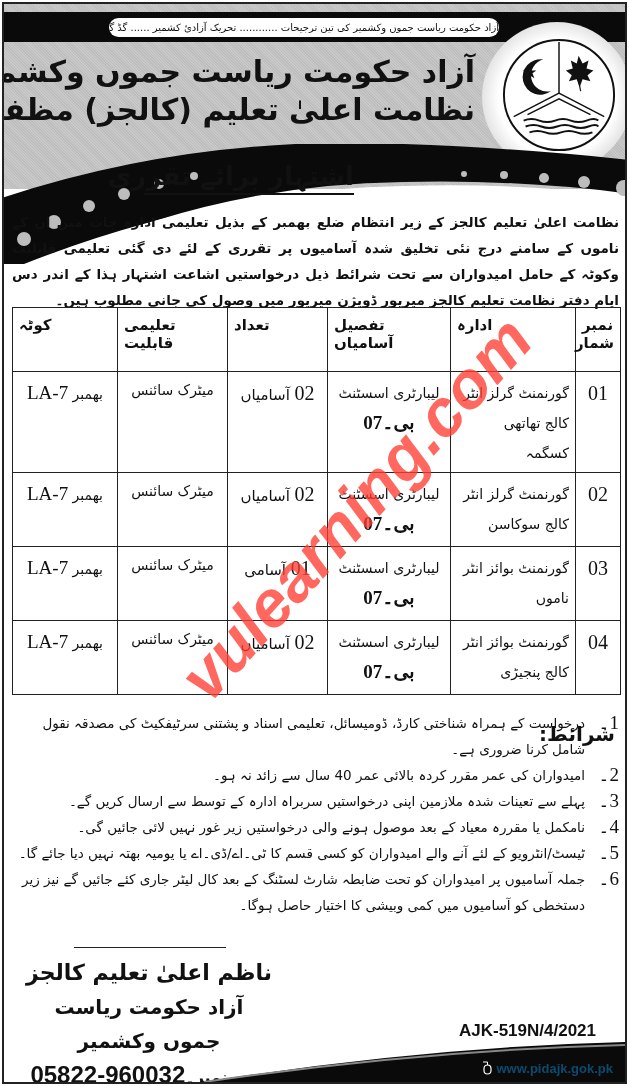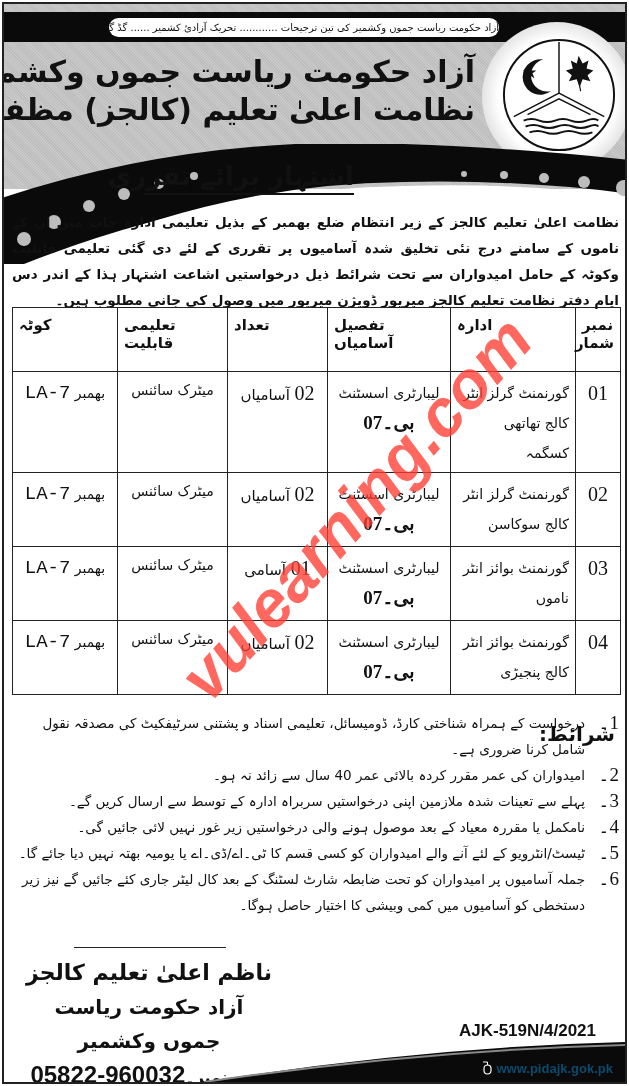--- a/index.html
+++ b/index.html
@@ -27,21 +27,21 @@
   .tbl th { height: 64px; text-align: left; font-weight: bold; font-size: 15px; padding-top: 8px; }
   .tbl td { height: 74px; text-align: center; }
   .tbl td.num { font-family: "Liberation Serif", serif; font-size: 20px; text-align: center; padding-top: 10px; }
   .tbl td.inst { text-align: right; line-height: 30px; padding-top: 6px; }
   .tbl td.post { line-height: 30px; padding-top: 6px; }
   .tbl .scale { display: block; font-family: "Liberation Serif", serif; font-size: 19px; font-weight: bold; }
   .tbl td.cnt { font-size: 15px; padding-top: 10px; }
   .tbl td.cnt .n { font-family: "Liberation Serif", serif; font-size: 20px; }
   .tbl td.qual { padding-top: 10px; }
   .tbl td.quota { padding-top: 10px; }
-  .tbl td.quota .q { font-family: Liberation Mono, monospace; font-size: 19px; text-align: right; }
+  .tbl td.quota .q { font-family: Liberation Serif, serif; font-size: 19px; text-align: right; }
   .cond-head { position: absolute; right: 10px; top: 718px; direction: rtl; font-size: 20px; font-weight: bold; }
   .conds { position: absolute; left: 8px; top: 706px; width: 607px; direction: rtl; list-style: none; }
   .conds li { position: relative; padding-right: 34px; font-size: 13.5px; line-height: 26px; min-height: 26px; text-align: right; }
   .conds li .idx { position: absolute; right: 0; top: 0; font-family: "Liberation Serif", serif; font-size: 19px; }
   .sig-line { position: absolute; left: 70px; top: 943px; width: 152px; border-top: 1.5px solid #222; }
   .sig { position: absolute; left: 20px; top: 952px; width: 250px; direction: rtl; text-align: center; font-weight: bold; }
   .sig .s1 { font-size: 22px; line-height: 34px; }
   .sig .s2 { font-size: 20px; line-height: 34px; }
   .sig .s3 { font-size: 16px; line-height: 34px; direction: rtl; white-space: nowrap; }
   .sig .phone { font-family: "Liberation Sans", sans-serif; font-size: 24px; font-weight: bold; direction: ltr; unicode-bidi: isolate; }

